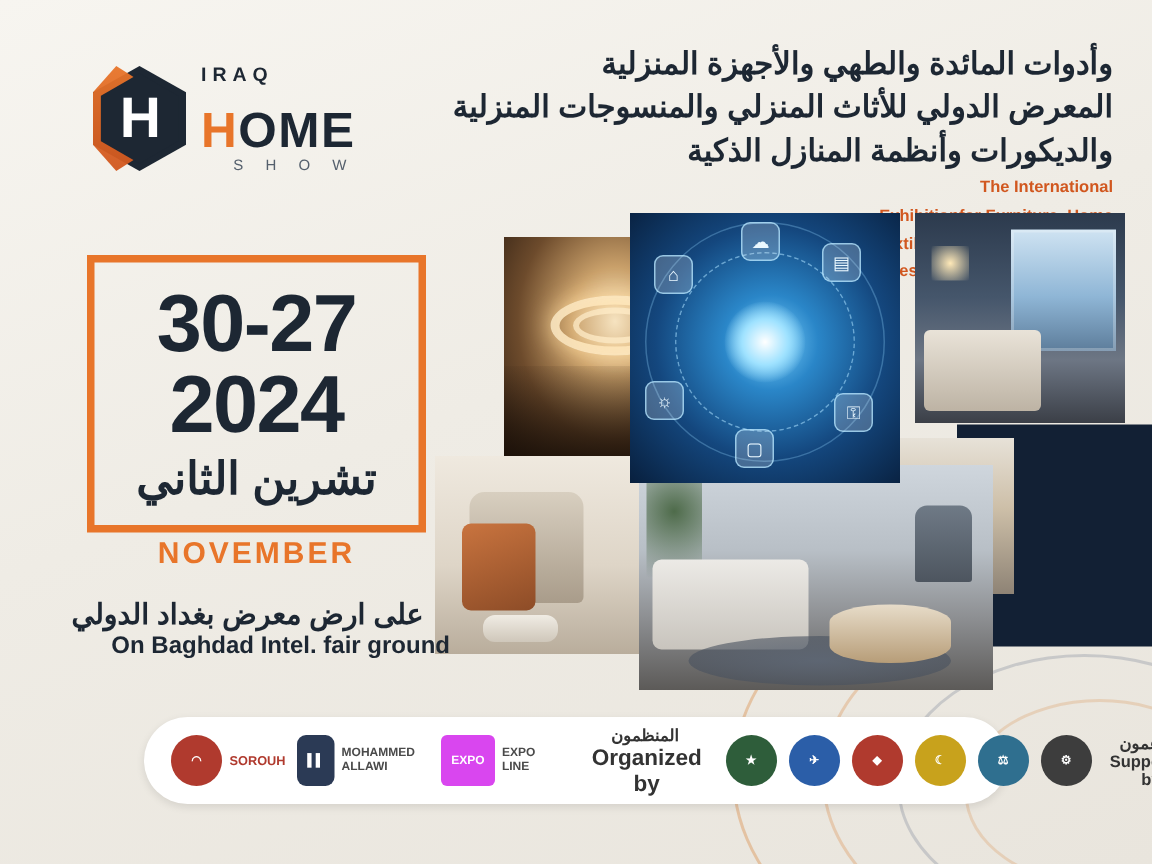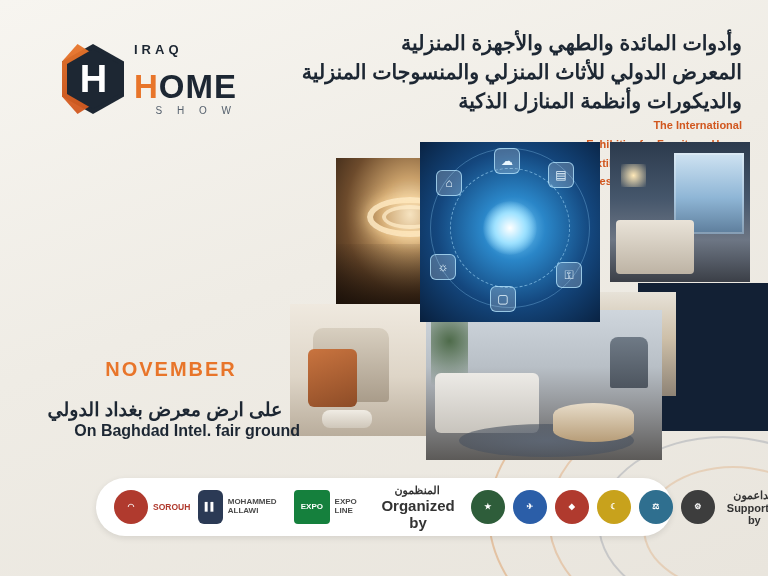--- a/index.html
+++ b/index.html
@@ -377,38 +377,43 @@
         <div class="orb o-a">⌂</div>
         <div class="orb o-b">▤</div>
         <div class="orb o-c">☼</div>
         <div class="orb o-d">⚿</div>
         <div class="orb o-e">☁</div>
         <div class="orb o-f">▢</div>
       </div>
     </div>
   </div>
 
+  <div class="datebox">
+    <div class="date-main">30-27</div>
+    <div class="date-year">2024</div>
+    <div class="date-month-ar">تشرين الثاني</div>
+  </div>
   <div class="date-month-en">NOVEMBER</div>
   <div class="venue-ar">على ارض معرض بغداد الدولي</div>
   <div class="venue-en">On Baghdad Intel. fair ground</div>
 
   <div class="sponsorbar">
     <div class="sp">
       <div class="sp-logo" style="background:#b03a2e">◠</div>
       <div class="sp-name">SOROUH</div>
     </div>
     <div class="sp">
       <div class="sp-logo" style="background:#2b3a55;border-radius:6px">▌▌</div>
       <div class="sp-cap">MOHAMMED ALLAWI</div>
     </div>
     <div class="sp">
-      <div class="sp-logo" style="background:#15803d;border-radius:4px;width:46px">EXPO</div>
+      <div class="sp-logo" style="background:#d946ef;border-radius:4px;width:46px">EXPO</div>
       <div class="sp-cap">EXPO LINE</div>
     </div>
-    <div style="margin-left:4px;text-align:center">
+    <div style="margin-left:17px;text-align:center">
       <div class="org-ar">المنظمون</div>
       <div class="org-label">Organized by</div>
     </div>
 
     <div class="divider-space"></div>
 
     <div class="sp">
       <div class="sp-logo" style="background:#2e5d3a">★</div>
     </div>
     <div class="sp">

